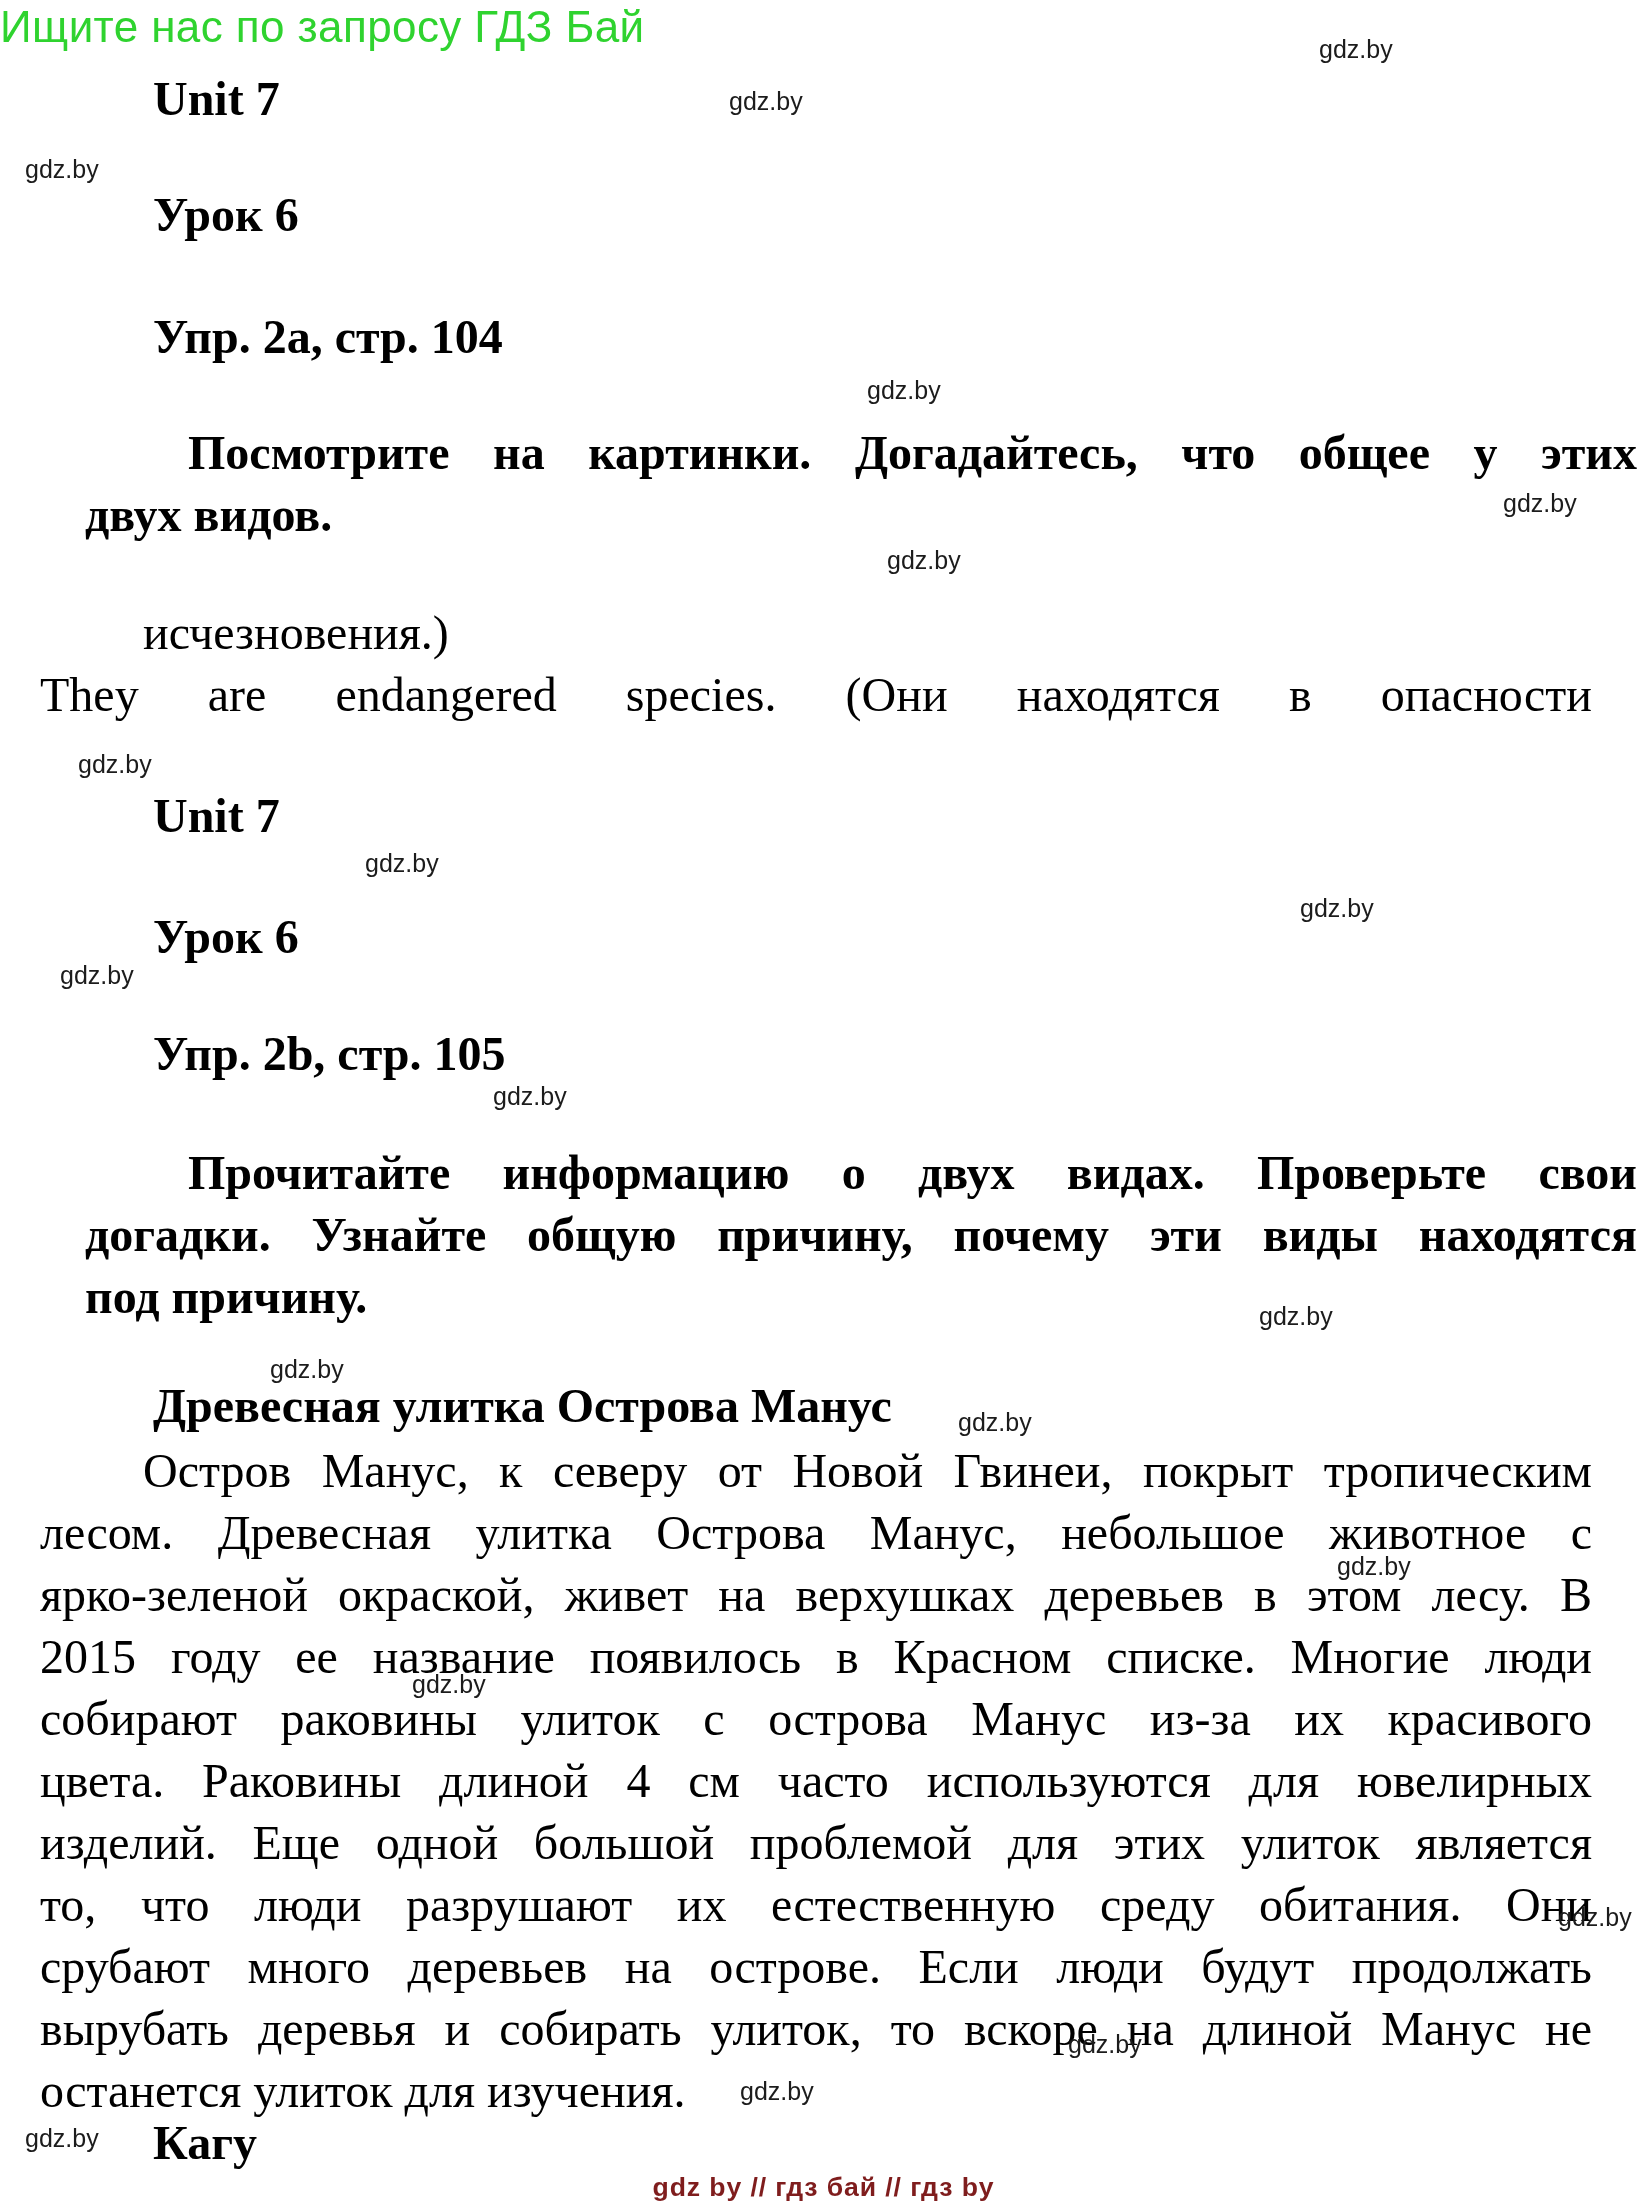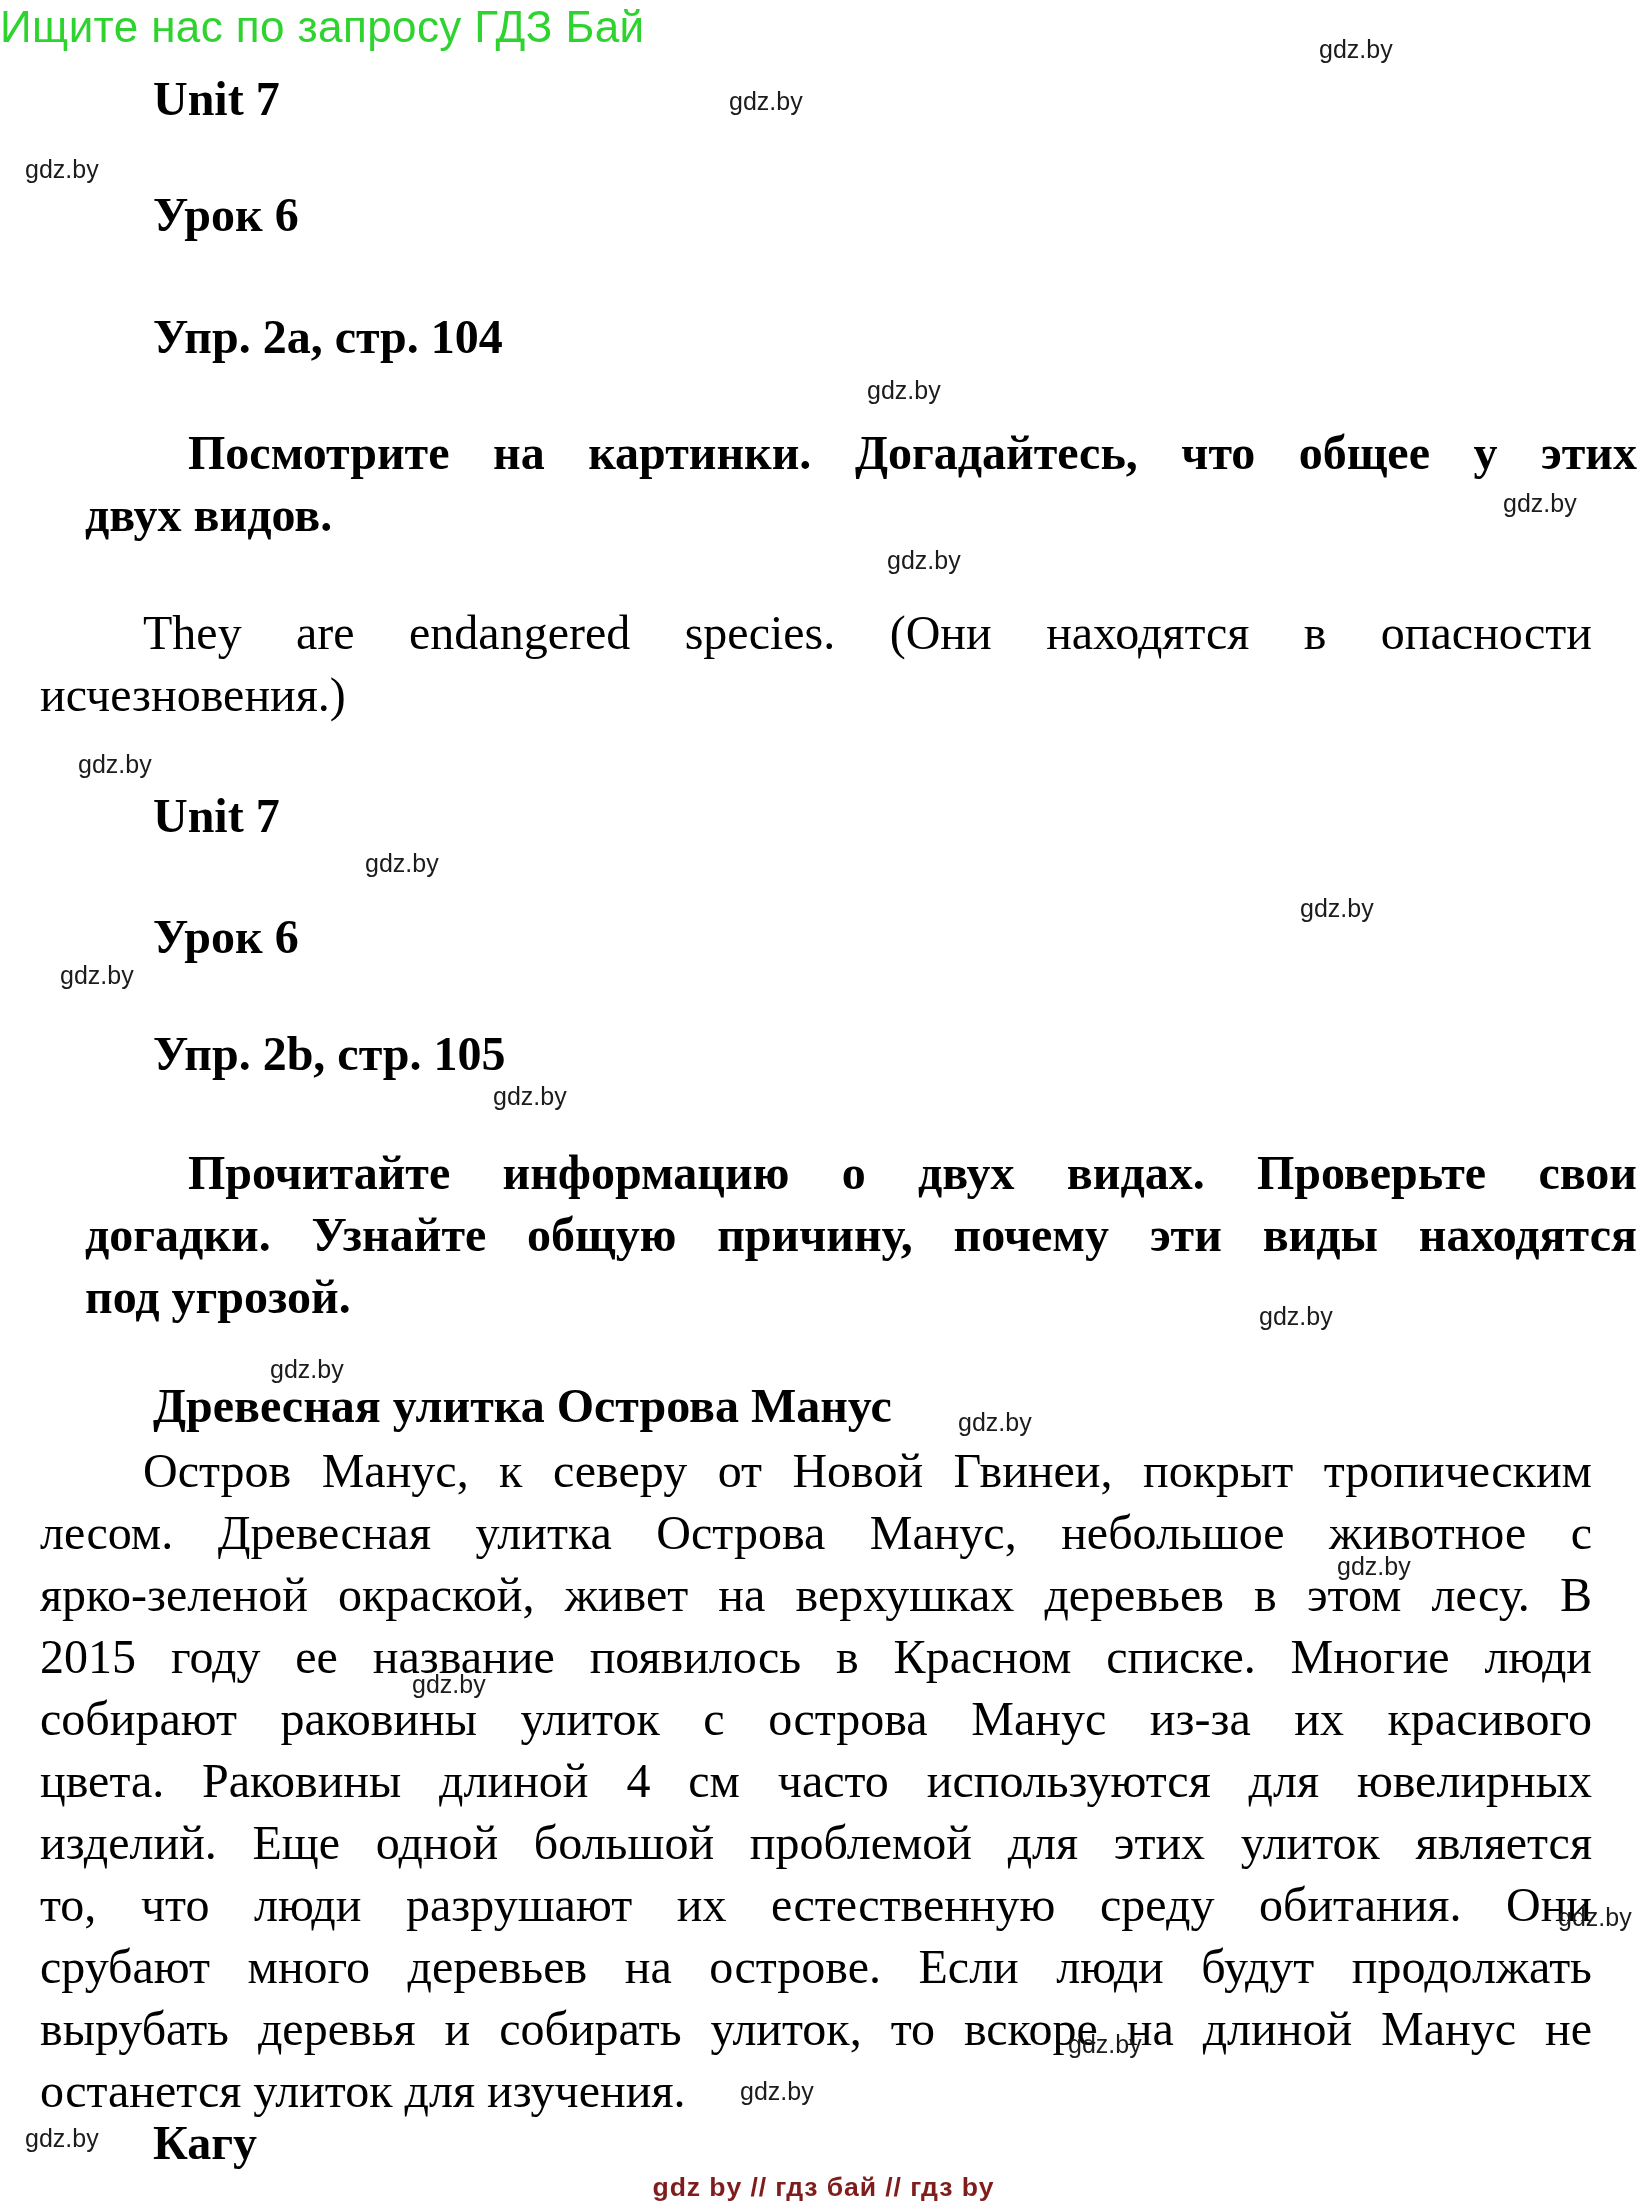--- a/index.html
+++ b/index.html
@@ -90,34 +90,34 @@
   <div id="lesson1" class="h">Урок 6</div>
 
   <div id="ex1" class="h">Упр. 2а, стр. 104</div>
 
   <div id="task2a" class="para bold">
       <div class="line">Посмотрите на картинки. Догадайтесь, что общее у этих</div>
       <div class="line last">двух видов.</div>
     </div>
 
   <div id="answer2a" class="para">
+      <div class="line last">исчезновения.)</div>
       <div class="line">They are endangered species. (Они находятся в опасности</div>
-      <div class="line last">исчезновения.)</div>
     </div>
 
   <div id="unit2" class="h">Unit 7</div>
 
   <div id="lesson2" class="h">Урок 6</div>
 
   <div id="ex2" class="h">Упр. 2b, стр. 105</div>
 
   <div id="task2b" class="para bold">
       <div class="line">Прочитайте информацию о двух видах. Проверьте свои</div>
       <div class="line">догадки. Узнайте общую причину, почему эти виды находятся</div>
-      <div class="line last">под угрозой.</div>
+      <div class="line last">под причину.</div>
     </div>
 
   <div id="snail-heading" class="h">Древесная улитка Острова Манус</div>
 
   <div id="snail-para" class="para">
       <div class="line">Остров Манус, к северу от Новой Гвинеи, покрыт тропическим</div>
       <div class="line">лесом. Древесная улитка Острова Манус, небольшое животное с</div>
       <div class="line">ярко-зеленой окраской, живет на верхушках деревьев в этом лесу. В</div>
       <div class="line">2015 году ее название появилось в Красном списке. Многие люди</div>
       <div class="line">собирают раковины улиток с острова Манус из-за их красивого</div>

